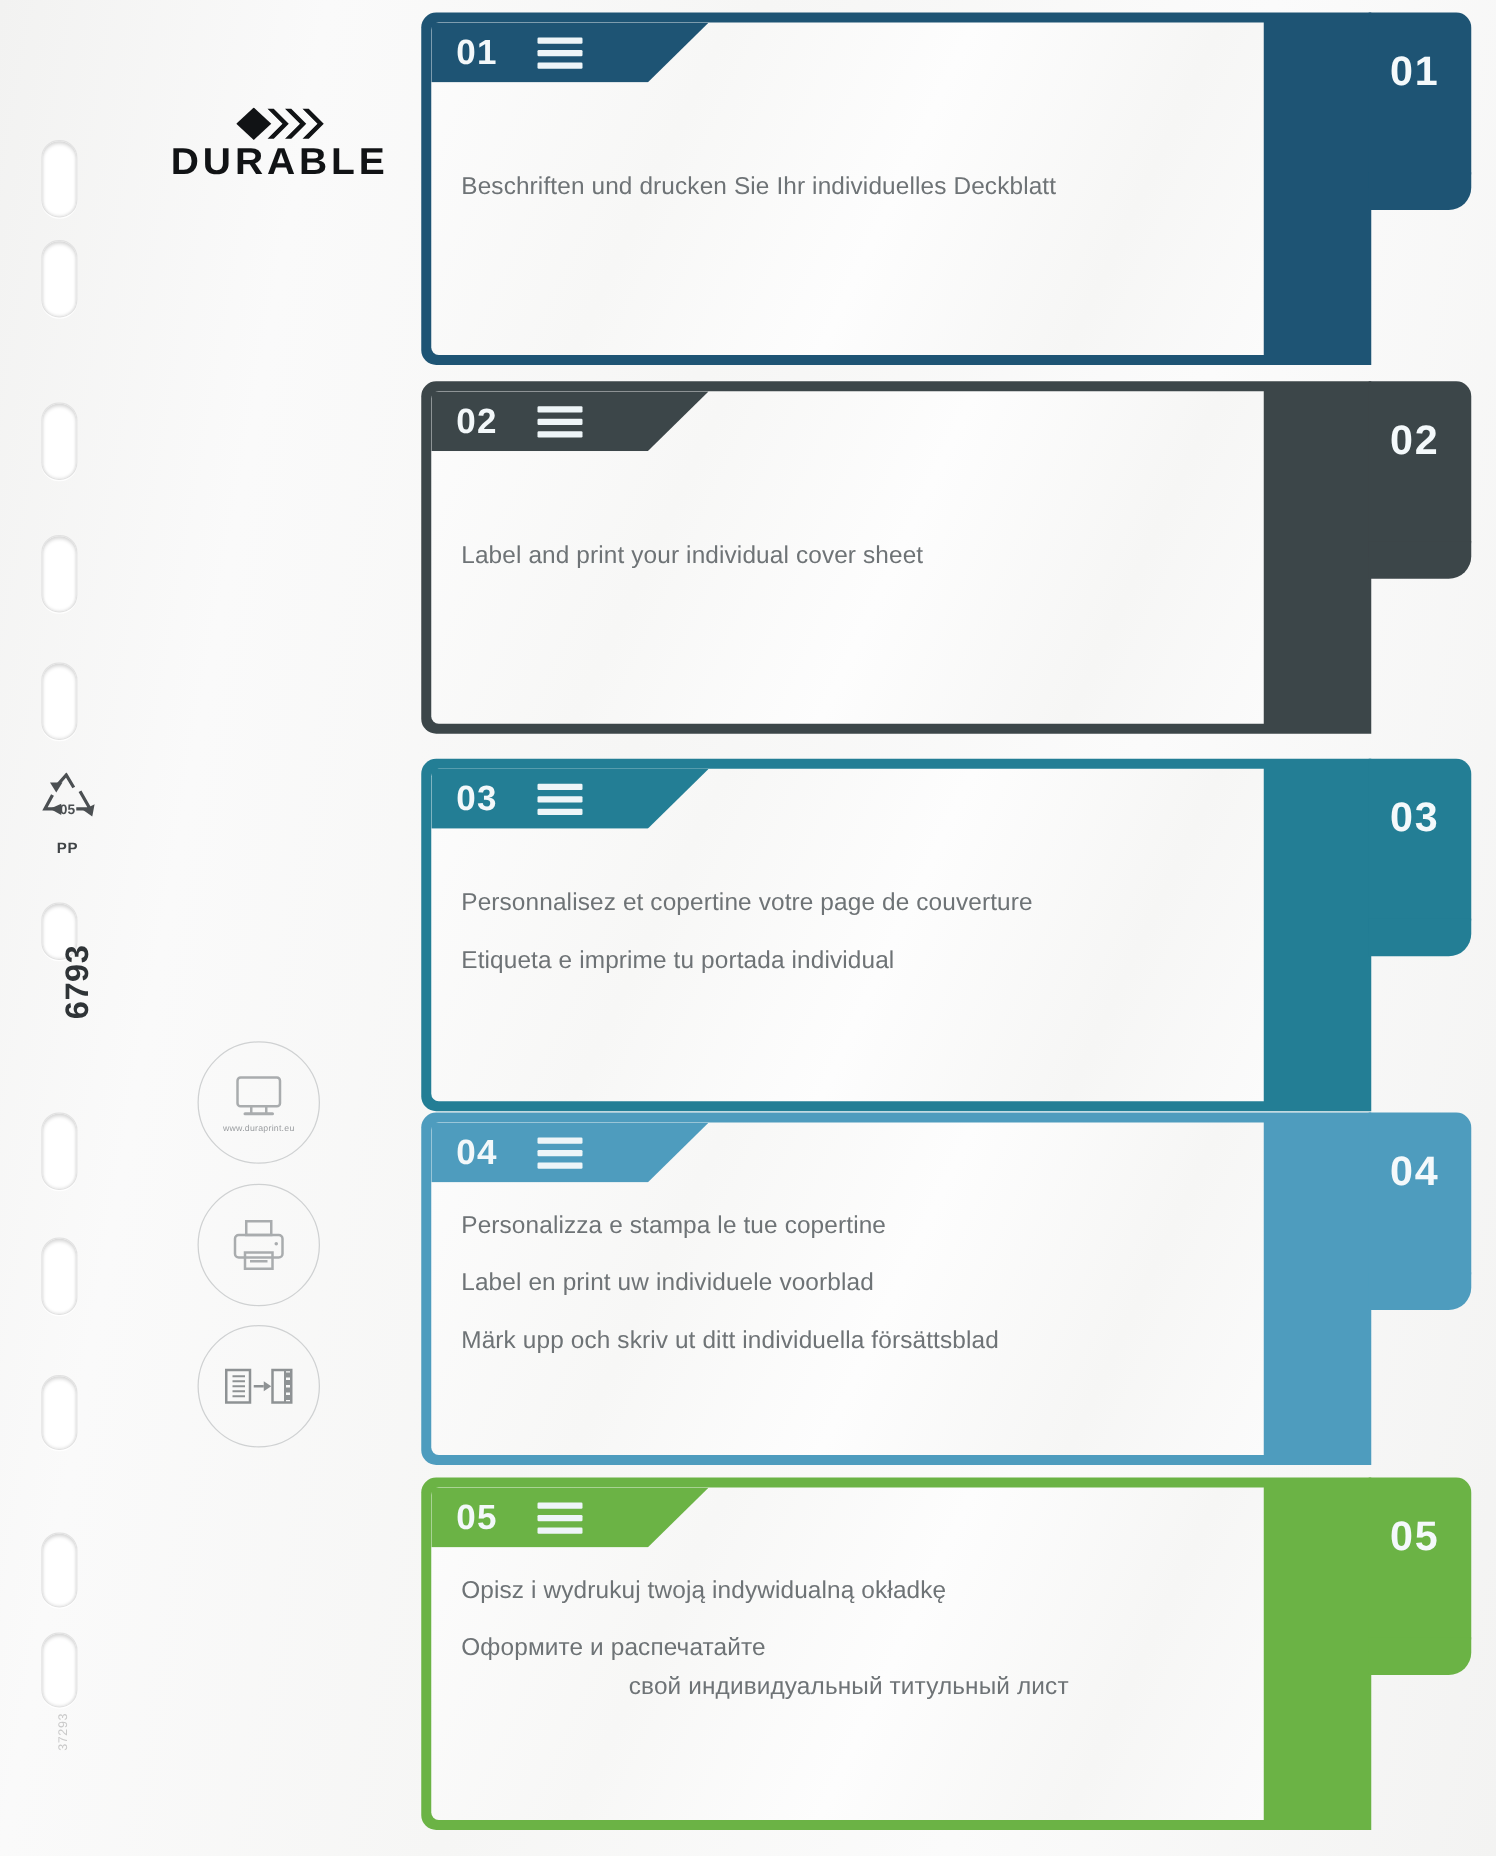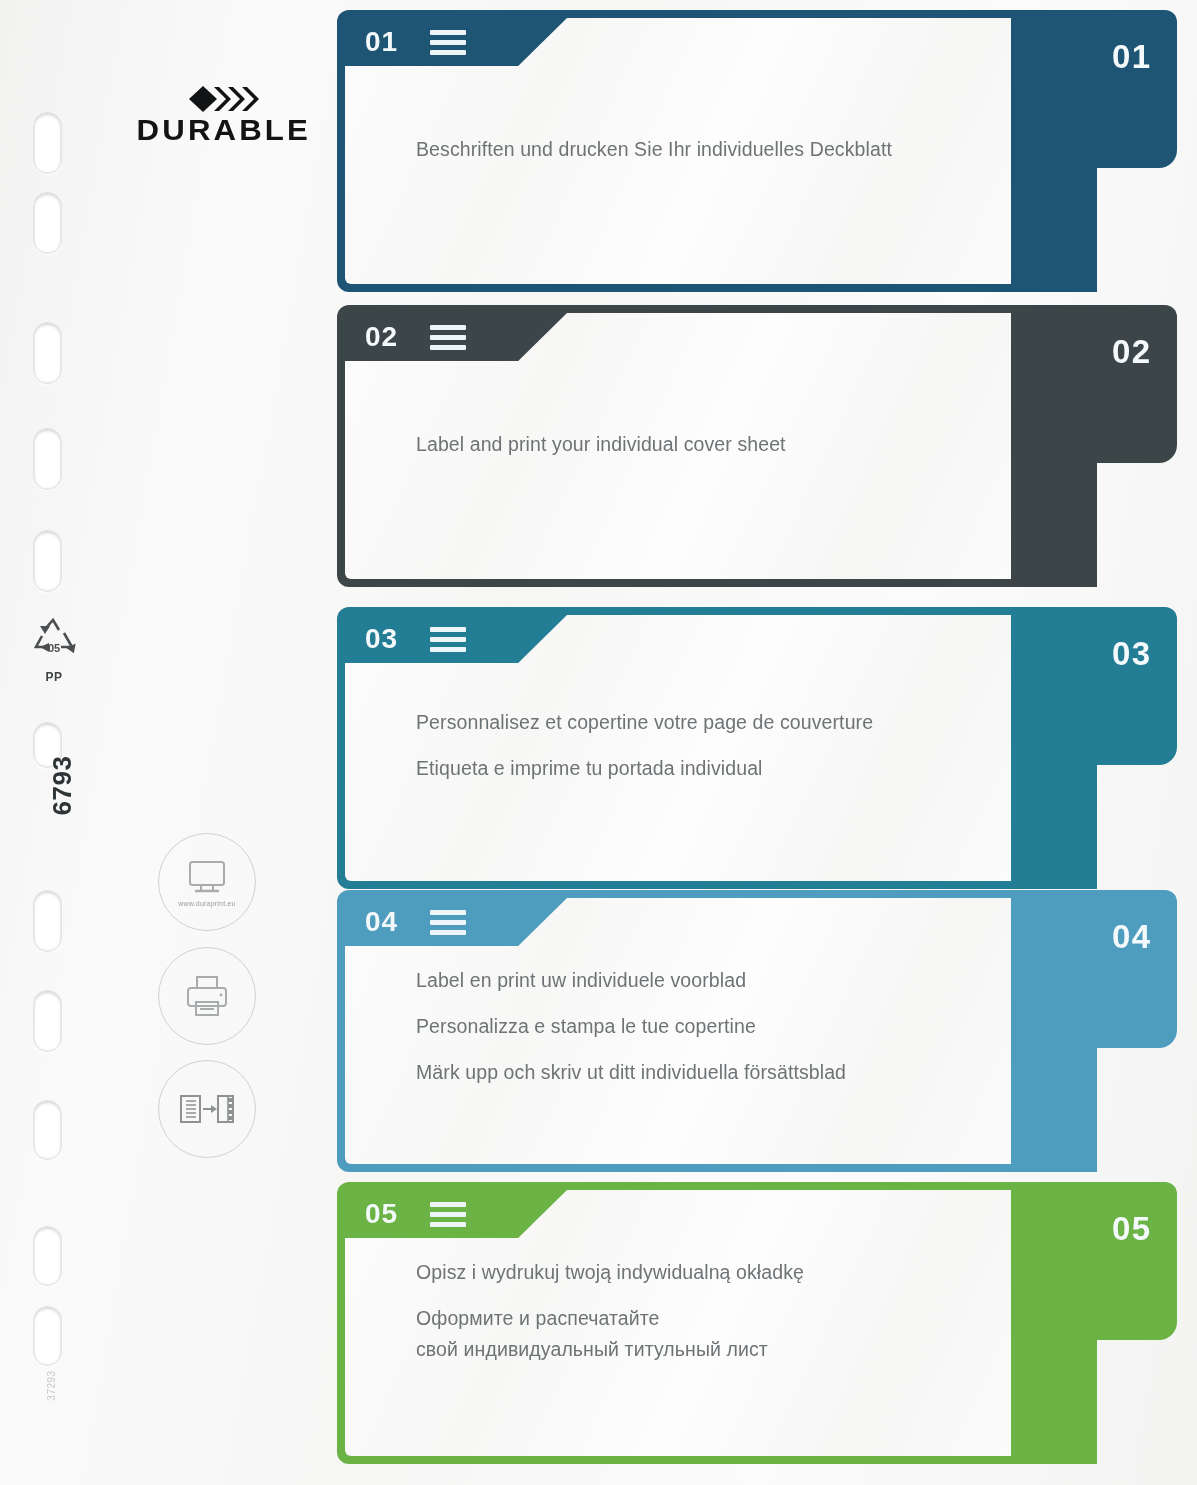--- a/index.html
+++ b/index.html
@@ -258,21 +258,21 @@
   
   .tab-lines {
     position: absolute;
     left: 32px;
     width: 620px;
     color: #6e7376;
     font-size: 19.5px;
     font-weight: 400;
     letter-spacing: 0.1px;
   }
-  .tab-lines div { margin-bottom: 23px; margin-left: 47px; }
+  .tab-lines div { margin-bottom: 23px; }
   .tab-lines div:last-child { margin-bottom: 0; }
 </style>
 </head>
 <body>
 
 <div id="sheet">
 
   <div id="punch-strip">
       <div class="punch-hole" style="top: 112px; height: 60px;"></div>
       <div class="punch-hole" style="top: 192px; height: 60px;"></div>
@@ -418,40 +418,40 @@
         <div class="tab-header" style="background: rgb(78, 156, 190);">
           <span class="tab-num-small">04</span>
           <span class="hamburger">
             <span></span>
             <span></span>
             <span></span>
           </span>
         </div>
         <div class="tab-num-big">04</div>
         <div class="tab-lines" style="top: 79px;">
+          <div>Personalizza e stampa le tue copertine</div>
           <div>Label en print uw individuele voorblad</div>
-          <div>Personalizza e stampa le tue copertine</div>
           <div>Märk upp och skriv ut ditt individuella försättsblad</div>
         </div>
       </div>
       <div class="tab" style="top: 1182px;">
         <div class="tab-body" style="background: rgb(107, 179, 69);"></div>
         <div class="tab-ear" style="background: rgb(107, 179, 69);"></div>
         <div class="tab-ear-notch" style="background: rgb(107, 179, 69);"></div>
         <div class="tab-sheet"></div>
         <div class="tab-header" style="background: rgb(107, 179, 69);">
           <span class="tab-num-small">05</span>
           <span class="hamburger">
             <span></span>
             <span></span>
             <span></span>
           </span>
         </div>
         <div class="tab-num-big">05</div>
         <div class="tab-lines" style="top: 79px;">
           <div>Opisz i wydrukuj twoją indywidualną okładkę</div>
           <div>Оформите и распечатайте</div>
-          <div style="margin-top: -15px;">свой индивидуальный титульный лист</div>
+          <div style="margin-top: -15px; text-align: center;">свой индивидуальный титульный лист</div>
         </div>
       </div>
     </div>
 
 </div>
 
 </body></html>

